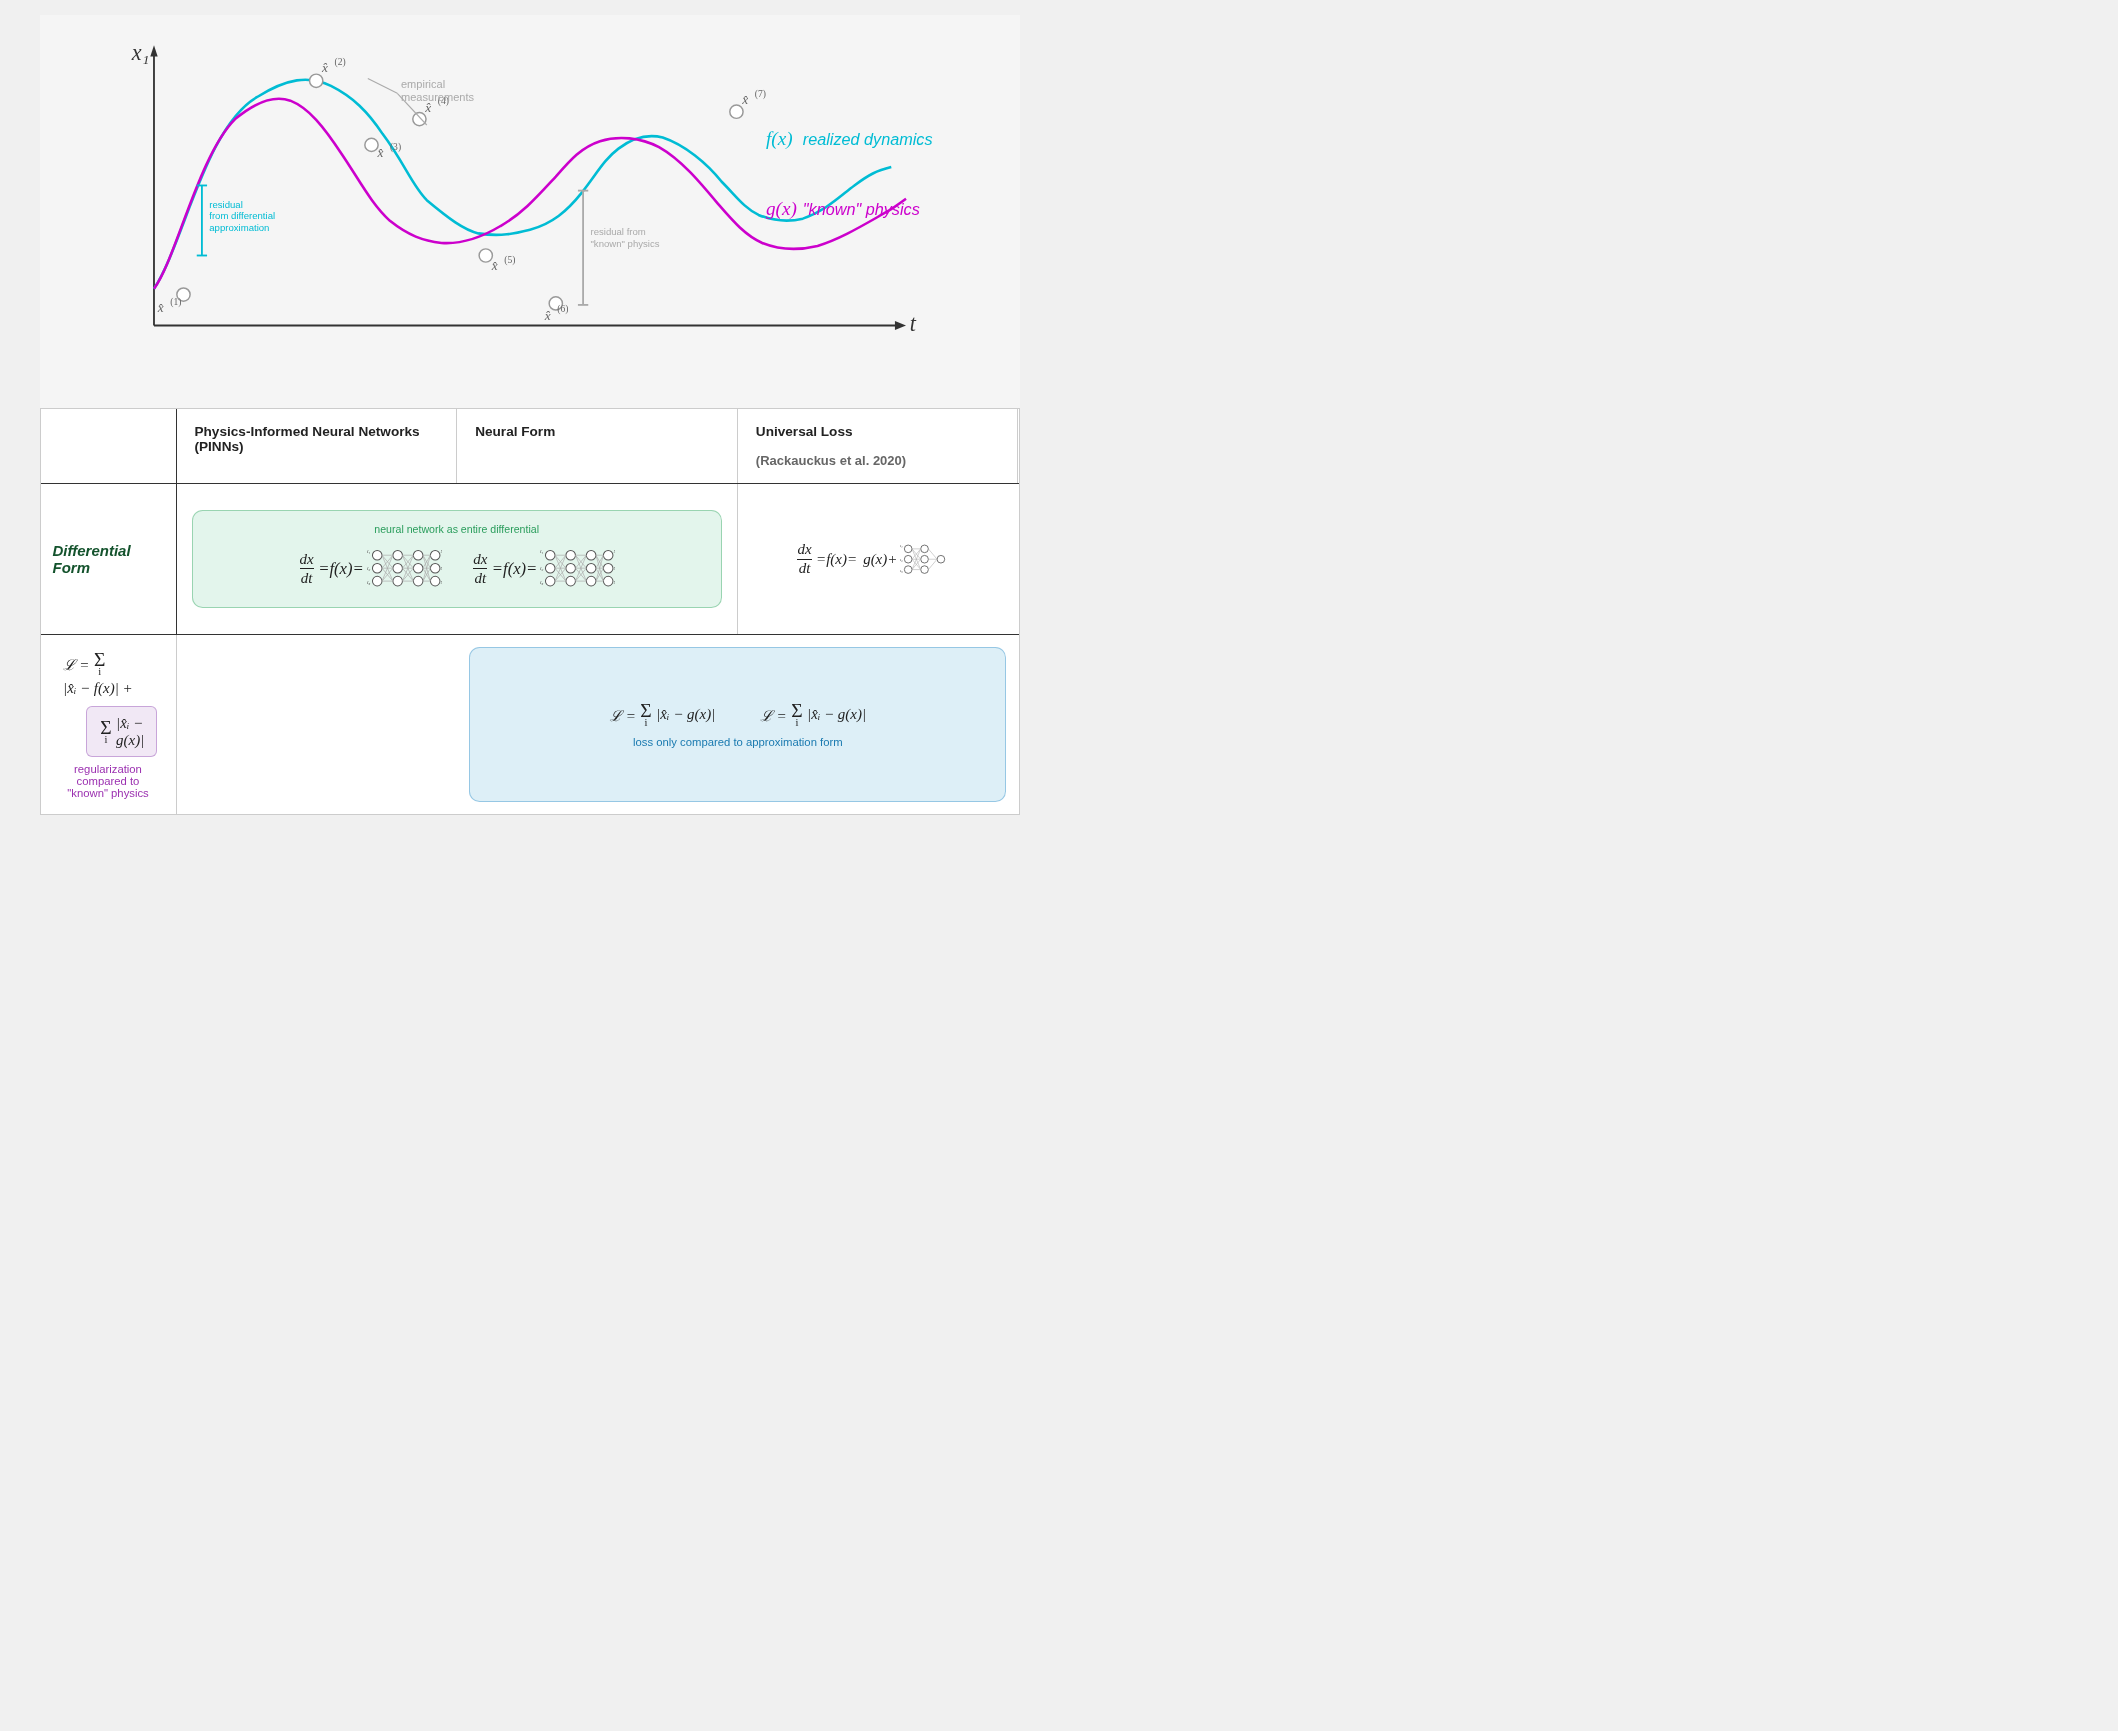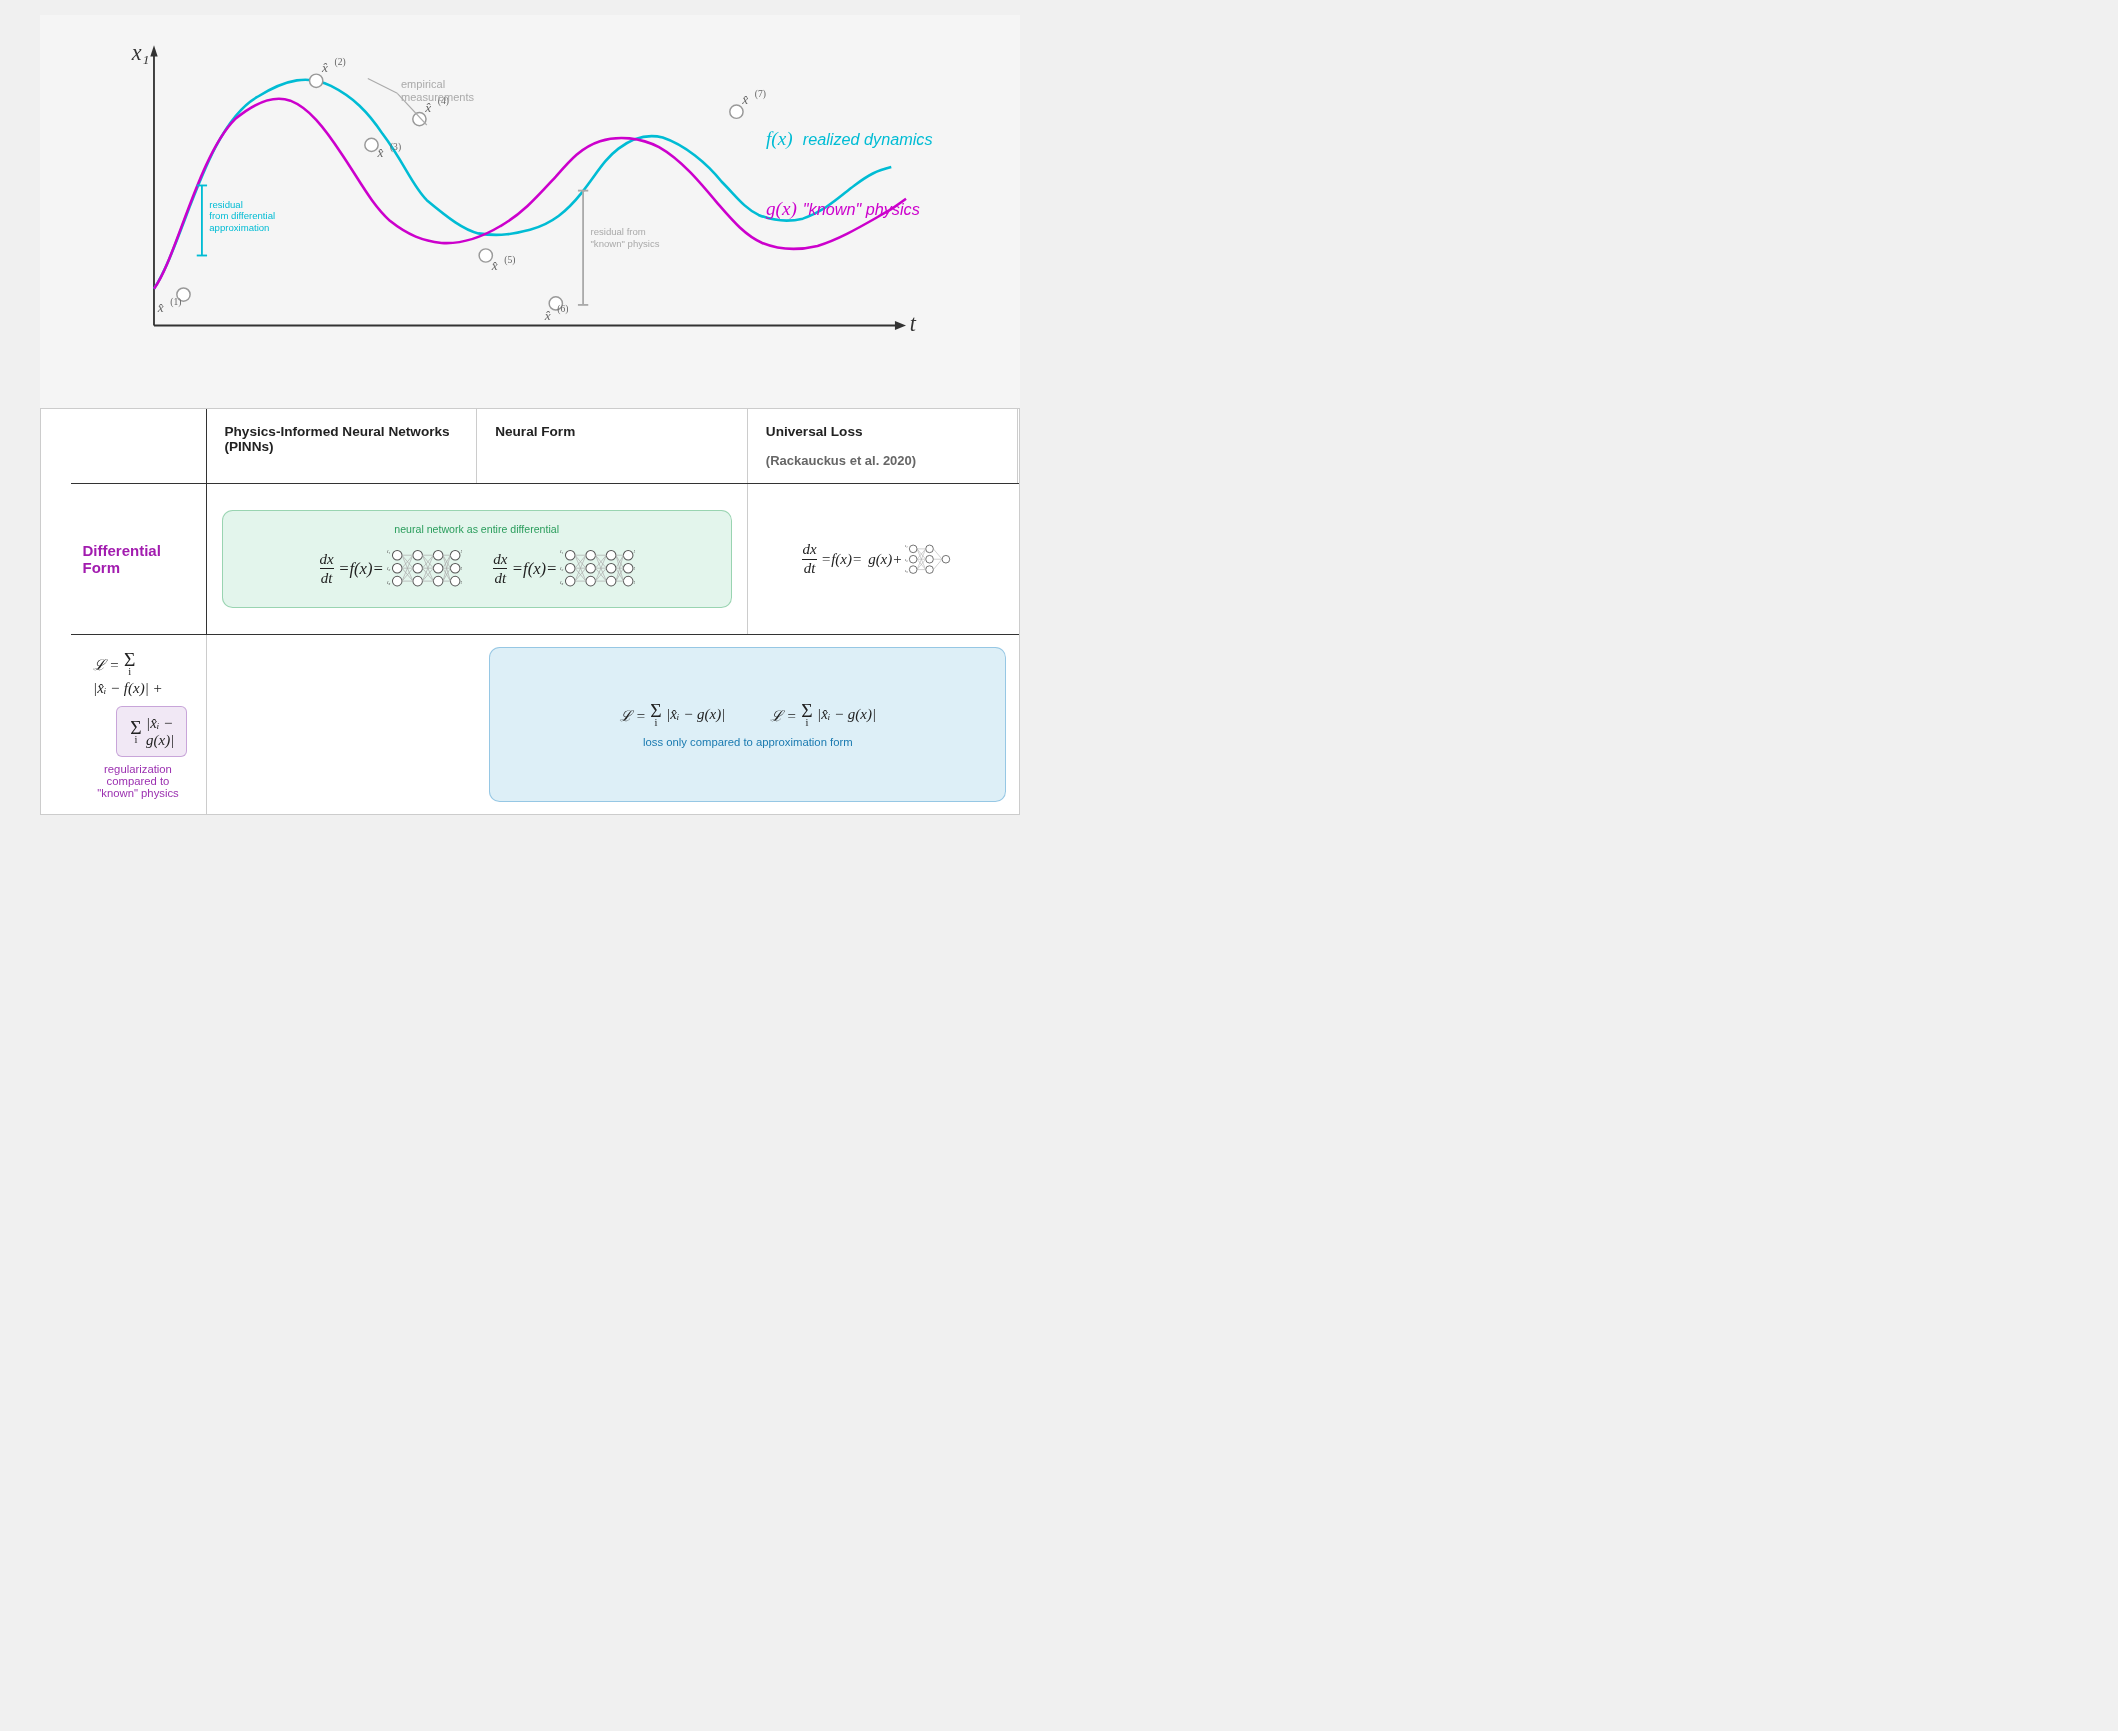--- a/index.html
+++ b/index.html
@@ -42,21 +42,20 @@
       left: 0;
       width: 100%;
       height: 100%;
     }
 
     
     .table-section {
       background: white;
       border: 0.8px solid #ccc;
       margin-top: 15px;
-      padding-left: 30px;
     }
 
     .table-header-row {
       display: grid;
       grid-template-columns: 136px 1fr 1fr 1fr;
       border-bottom: 1.5px solid #333;
     }
 
     .table-header-cell {
       padding: 15px 18px;
@@ -96,21 +95,22 @@
     }
 
     .row-header {
       padding: 15px 12px;
       font-size: 15px;
       font-weight: bold;
       font-family: sans-serif;
       display: flex;
       align-items: center;
       border-right: 1.5px solid #333;
-      color: #a21caf;
+      color: #14532d;
+      font-style: italic;
     }
 
     .row-cell {
       padding: 15px 18px;
       border-right: 0.8px solid #ccc;
       display: flex;
       flex-direction: column;
       align-items: center;
       justify-content: center;
       position: relative;

